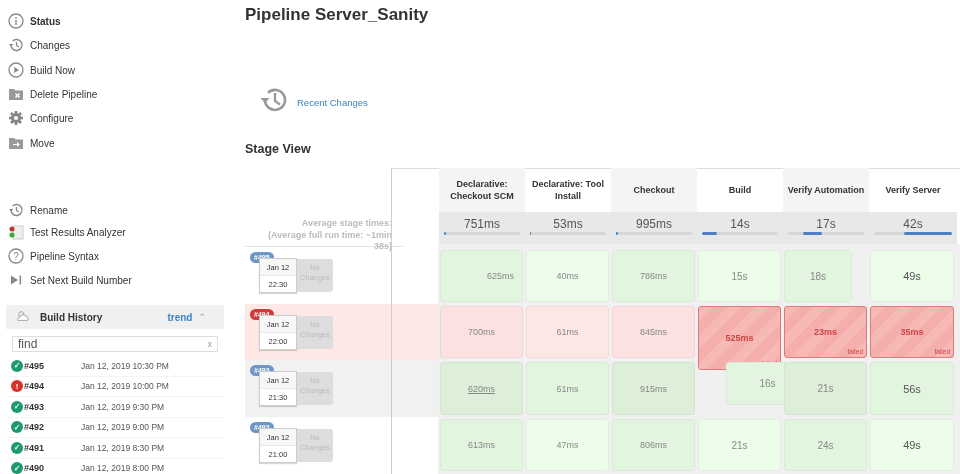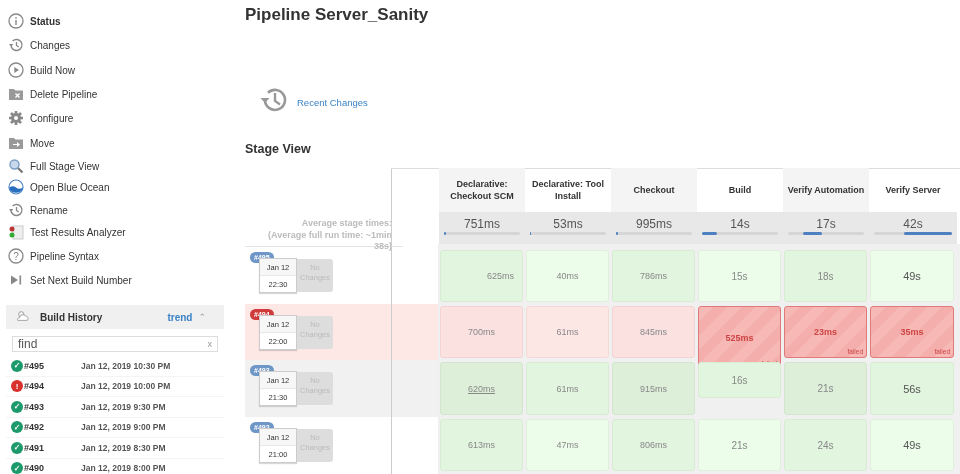--- a/index.html
+++ b/index.html
@@ -19,21 +19,21 @@
   .bh-head .trend { color: #3b82c4; font-weight: bold; margin-right: 6px; }
   .bh-head .chev { color: #999; margin-right: 18px; font-size: 9px; }
   .bh-find { margin: 7px 6px 4px 6px; height: 16px; border: 1px solid #ddd; display: flex; align-items: center; padding: 0 5px; font-size: 10px; color: #666; justify-content: space-between; }
   .bh-find input { border: none; outline: none; font-size: 12px; color: #555; width: 180px; font-family: "Liberation Sans", sans-serif; background: transparent; }
   .bh-find .x { color: #999; font-size: 9px; }
   .bh-row { height: 20.5px; display: flex; align-items: center; padding-left: 5px; font-size: 8.5px; border-bottom: 1px solid #f4f4f4; }
   .bh-row .st { width: 12px; height: 12px; border-radius: 50%; display: inline-flex; align-items: center; justify-content: center; color: #fff; font-size: 8px; font-weight: bold; }
   .bh-row .st.ok { background: #1d9a6c; }
   .bh-row .st.fail { background: #d9312b; }
   .bh-row .num { font-weight: bold; color: #333; margin-left: 1px; width: 45px; font-size: 9px; }
-  .bh-row .date { color: #555; margin-left: 12px; font-weight: bold; }
+  .bh-row .date { color: #555; margin-left: 12px; }
 
   
   .title { position: absolute; left: 245px; top: 5px; font-size: 17px; font-weight: bold; color: #333; }
   .recent { position: absolute; left: 258px; top: 84px; display: flex; align-items: center; }
   .recent .lbl { color: #3b82c4; font-size: 9.5px; margin-left: 7px; }
   .sv-title { position: absolute; left: 245px; top: 142px; font-size: 12.5px; font-weight: bold; color: #333; }
 
   .avg-text { position: absolute; left: 252px; top: 218px; width: 140px; text-align: right; font-size: 9px; color: #bbb; font-weight: bold; line-height: 11.5px; }
 
   .frame-line { position: absolute; background: #ccc; }
@@ -127,38 +127,20 @@
   </div>
   <div class="task" style="top:133px">
     <span class="ic">
         <svg viewBox="0 0 16 16">
           <path d="M1 3h5l1.5 1.5H15V14H1Z" fill="#999"></path>
           <path d="M5 9h4V7l3 2.5-3 2.5v-2H5Z" fill="#fff"></path>
         </svg>
       </span>
     <span class="lbl">Move</span>
   </div>
-  <div class="task" style="top:156px">
-    <span class="ic">
-        <svg viewBox="0 0 16 16">
-          <circle cx="6.5" cy="6.5" r="4.5" fill="#c9d9ec" stroke="#7a9cc4" stroke-width="1.4"></circle>
-          <line x1="10" y1="10" x2="14.5" y2="14.5" stroke="#777" stroke-width="2.2"></line>
-        </svg>
-      </span>
-    <span class="lbl">Full Stage View</span>
-  </div>
-  <div class="task" style="top:177px">
-    <span class="ic">
-        <svg viewBox="0 0 16 16">
-          <circle cx="8" cy="8" r="7" fill="#fff" stroke="#4a86c8" stroke-width="1.2"></circle>
-          <path d="M1.2 8.5 Q5 6 8 8.5 T14.8 8.5 A7 7 0 0 1 1.2 8.5Z" fill="#2a6fbd"></path>
-        </svg>
-      </span>
-    <span class="lbl">Open Blue Ocean</span>
-  </div>
   <div class="task" style="top:200px">
     <span class="ic">
         <svg viewBox="0 0 16 16">
           <path d="M3 8a5.5 5.5 0 1 0 1.6-3.9" fill="none" stroke="#888" stroke-width="1.4"></path>
           <path d="M1 7 L3.2 9.5 L5.4 7 Z" fill="#888"></path>
           <path d="M8.5 5v3.5l2.3 1.5" fill="none" stroke="#888" stroke-width="1.3"></path>
         </svg>
       </span>
     <span class="lbl">Rename</span>
   </div>
@@ -339,21 +321,21 @@
   <span>42s</span>
   <div class="bar">
       <div class="fill" style="left:38%;width:62%"></div>
     </div>
 </div>
 
 <div class="cell g1" style="left:440px;top:250px;width:83px;height:52px;padding-left:38px;">625ms</div>
 <div class="cell g2" style="left:526px;top:250px;width:83px;height:52px;">40ms</div>
 <div class="cell g1" style="left:612px;top:250px;width:83px;height:52px;">786ms</div>
 <div class="cell g2" style="left:698px;top:250px;width:83px;height:52px;font-size:10px;">15s</div>
-<div class="cell g1" style="left:784px;top:250px;width:83px;height:52px;font-size:10px;">18s</div>
+<div class="cell g1" style="left:784px;top:250px;width:68px;height:52px;font-size:10px;">18s</div>
 <div class="cell g2 big" style="left:870px;top:250px;width:84px;height:52px;">49s</div>
 
 <div class="cell r1" style="left:440px;top:306px;width:83px;height:52px;">700ms</div>
 <div class="cell r2" style="left:526px;top:306px;width:83px;height:52px;">61ms</div>
 <div class="cell r1" style="left:612px;top:306px;width:83px;height:52px;">845ms</div>
 <div class="cell fail" style="left:698px;top:306px;width:83px;height:64px;">
   <span>525ms</span>
   <span class="fl">failed</span>
 </div>
 <div class="cell fail" style="left:784px;top:306px;width:83px;height:52px;">
@@ -361,21 +343,21 @@
   <span class="fl">failed</span>
 </div>
 <div class="cell fail" style="left:870px;top:306px;width:84px;height:52px;">
   <span>35ms</span>
   <span class="fl">failed</span>
 </div>
 
 <div class="cell g3" style="left:440px;top:362px;width:83px;height:53px;text-decoration:underline;">620ms</div>
 <div class="cell g1" style="left:526px;top:362px;width:83px;height:53px;">61ms</div>
 <div class="cell g3" style="left:612px;top:362px;width:83px;height:53px;">915ms</div>
-<div class="cell g1" style="left:698px;top:362px;width:83px;height:36px;font-size:10px;">16s</div>
+<div class="cell g1" style="left:726px;top:362px;width:83px;height:43px;font-size:10px;">16s</div>
 <div class="cell g3" style="left:784px;top:362px;width:83px;height:53px;font-size:10px;">21s</div>
 <div class="cell g1 big" style="left:870px;top:362px;width:84px;height:53px;">56s</div>
 
 <div class="cell g1" style="left:440px;top:419px;width:83px;height:52px;">613ms</div>
 <div class="cell g2" style="left:526px;top:419px;width:83px;height:52px;">47ms</div>
 <div class="cell g1" style="left:612px;top:419px;width:83px;height:52px;">806ms</div>
 <div class="cell g2" style="left:698px;top:419px;width:83px;height:52px;font-size:10px;">21s</div>
 <div class="cell g1" style="left:784px;top:419px;width:83px;height:52px;font-size:10px;">24s</div>
 <div class="cell g2 big" style="left:870px;top:419px;width:84px;height:52px;">49s</div>
 

